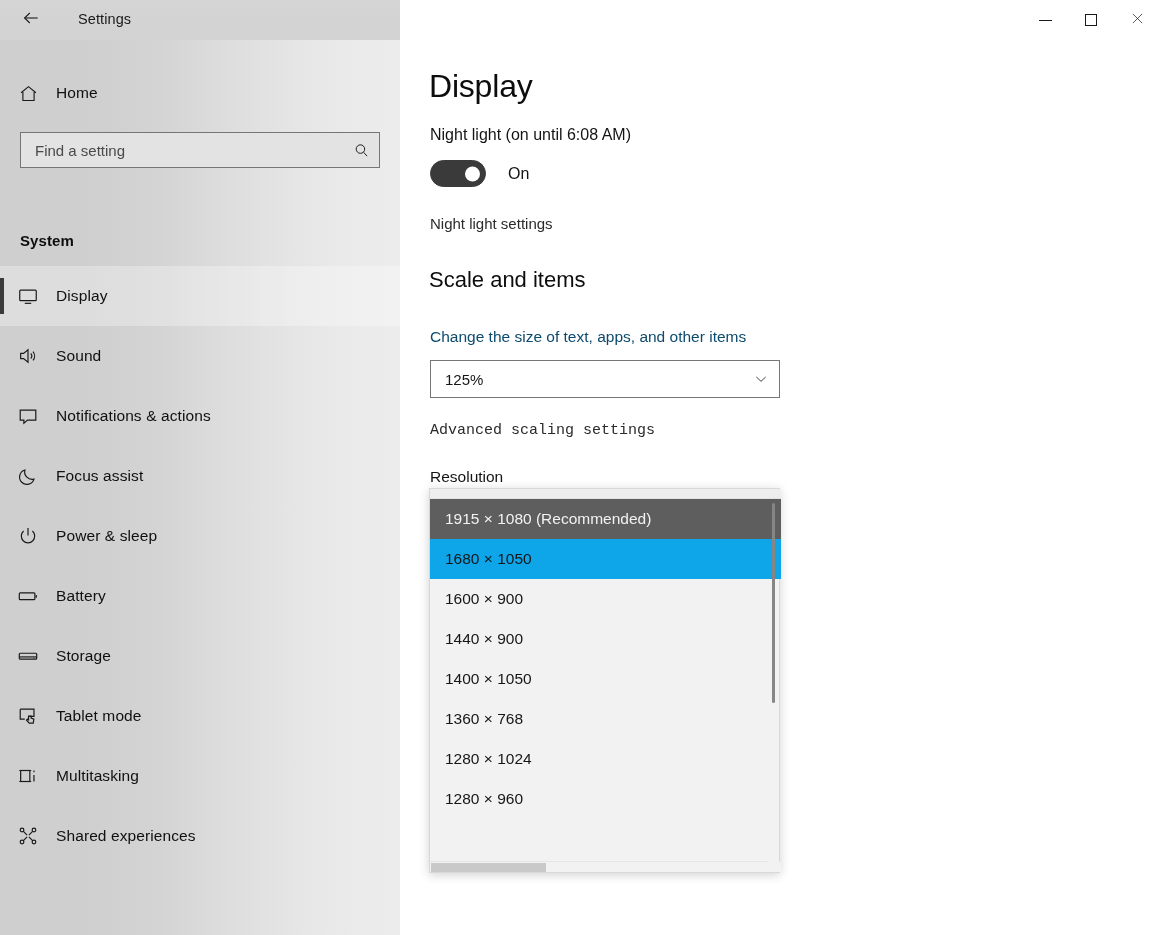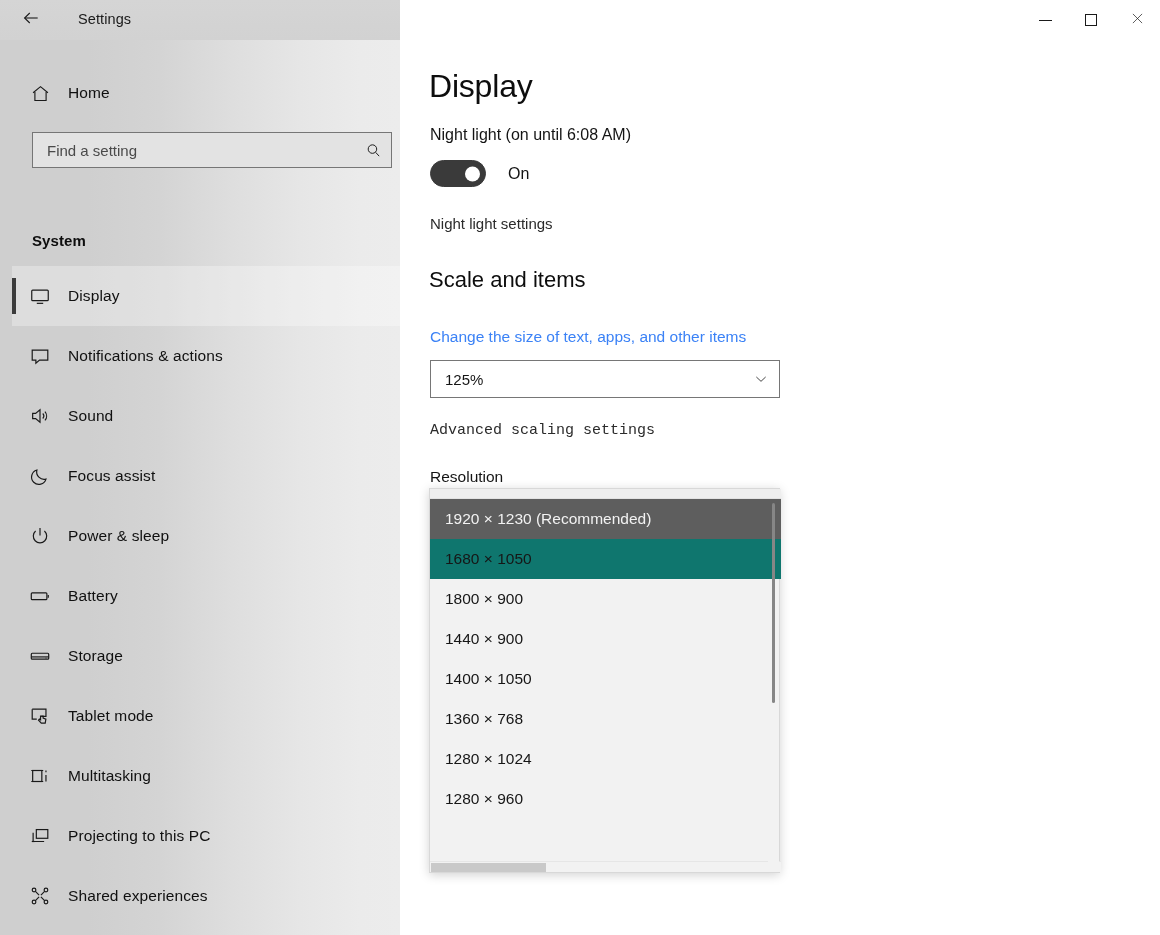--- a/index.html
+++ b/index.html
@@ -45,21 +45,21 @@
 
   
   .sidebar {
     position:absolute; left:0; top:0; width:400px; height:935px;
     background:
       linear-gradient(to right,
         #cfcfcf 0%, #cfcfcf 22%, #d4d4d4 40%,
         #dedede 58%, #e6e6e6 75%, #ebebeb 90%, #ececec 100%);
     z-index:10;
   }
-  .sidebar-inner { position:absolute; left:12px; top:40px; width:379px; bottom:0; }
+  .sidebar-inner { position:absolute; left:0; top:40px; width:379px; bottom:0; }
 
   .nav-home {
     position:absolute; left:0; top:30px; width:400px; height:46px;
     display:flex; align-items:center; cursor:pointer;
   }
   .nav-ico {
     width:56px; min-width:56px; display:flex; align-items:center; justify-content:center;
     color:#1a1a1a;
   }
   .nav-label { font-size:15.5px; color:#101010; letter-spacing:.1px; }
@@ -128,21 +128,21 @@
     font-size:15px; color:#2b2b2b; cursor:pointer; text-decoration:none;
   }
   .nl-settings { position:absolute; left:30px; top:175px; }
 
   .section-title {
     position:absolute; left:29px; top:227px;
     font-size:22px; font-weight:400; color:#0d0d0d;
   }
   .field-label {
     position:absolute; left:30px; top:288px;
-    font-size:15.5px; color:#3b82f6;
+    font-size:15.5px; color:#0c4a6e;
   }
   .combo {
     position:absolute; left:30px; top:320px; width:350px; height:38px;
     background:#ffffff; border:1px solid #767676;
     display:flex; align-items:center; cursor:pointer;
   }
   .combo-value { flex:1; padding-left:14px; font-size:15px; color:#161616; }
   .combo-caret {
     width:36px; display:flex; align-items:center; justify-content:center; color:#2b2b2b;
   }
@@ -170,21 +170,21 @@
     position:absolute; left:0; top:0; width:351px; height:10px;
     background:#eeeeee; border-bottom:1px solid #e2e2e2;
   }
   .dd-list { position:absolute; left:0; top:10px; width:351px; height:355px; }
   .dd-item {
     height:40px; display:flex; align-items:center;
     padding-left:15px; font-size:15.5px; color:#161616;
     cursor:pointer; white-space:nowrap;
   }
   .dd-item.selected { background:#5e5e5e; color:#f2f2f2; }
-  .dd-item.hovered { background:#0f766e; }
+  .dd-item.hovered { background:#0ea5e9; }
   .dd-vscroll {
     position:absolute; right:4px; top:14px; width:3px; height:200px;
     background:#868686; border-radius:2px; cursor:pointer;
   }
   .dd-hscroll-track {
     position:absolute; left:0; bottom:0; width:351px; height:11px;
     background:#f2f2f2; border-top:1px solid #e6e6e6; cursor:pointer;
   }
   .dd-hscroll-thumb {
     position:absolute; left:1px; top:1px; width:115px; height:9px;
@@ -234,40 +234,40 @@
               <rect x="3" y="5.5" width="18" height="11.5" rx="1"></rect>
               <path d="M8.5 20h7"></path>
             </svg>
           </span>
           <span class="nav-label">Display</span>
         </div>
 
         <div class="nav-item">
           <span class="nav-ico">
             <svg width="22" height="22" viewBox="0 0 24 24" fill="none" stroke="currentColor" stroke-width="1.3">
-              <path d="M3.5 5.5h17v11h-9l-4 3.4v-3.4h-4z"></path>
-            </svg>
-          </span>
-          <span class="nav-label">Notifications &amp; actions</span>
-        </div>
-
-        <div class="nav-item">
-          <span class="nav-ico">
-            <svg width="22" height="22" viewBox="0 0 24 24" fill="none" stroke="currentColor" stroke-width="1.3">
               <path d="M4 9.2h3.2L12 5.2v13.6L7.2 14.8H4z"></path>
               <path d="M15 9.3a4 4 0 0 1 0 5.4"></path>
               <path d="M17.4 7.2a7.3 7.3 0 0 1 0 9.6"></path>
             </svg>
           </span>
           <span class="nav-label">Sound</span>
         </div>
 
         <div class="nav-item">
           <span class="nav-ico">
             <svg width="22" height="22" viewBox="0 0 24 24" fill="none" stroke="currentColor" stroke-width="1.3">
+              <path d="M3.5 5.5h17v11h-9l-4 3.4v-3.4h-4z"></path>
+            </svg>
+          </span>
+          <span class="nav-label">Notifications &amp; actions</span>
+        </div>
+
+        <div class="nav-item">
+          <span class="nav-ico">
+            <svg width="22" height="22" viewBox="0 0 24 24" fill="none" stroke="currentColor" stroke-width="1.3">
               <path d="M18.5 15.4A8.2 8.2 0 0 1 8.6 5.5a8 8 0 1 0 9.9 9.9z"></path>
             </svg>
           </span>
           <span class="nav-label">Focus assist</span>
         </div>
 
         <div class="nav-item">
           <span class="nav-ico">
             <svg width="22" height="22" viewBox="0 0 24 24" fill="none" stroke="currentColor" stroke-width="1.3">
               <path d="M7.2 6.6a7.3 7.3 0 1 0 9.6 0"></path>
@@ -313,30 +313,20 @@
           <span class="nav-ico">
             <svg width="22" height="22" viewBox="0 0 24 24" fill="none" stroke="currentColor" stroke-width="1.3">
               <rect x="4" y="6" width="10" height="12"></rect>
               <path d="M2.5 6h13M2.5 18h13"></path>
               <path d="M18.5 6v2M18.5 11v7"></path>
             </svg>
           </span>
           <span class="nav-label">Multitasking</span>
         </div>
 
-        <div class="nav-item">
-          <span class="nav-ico">
-            <svg width="22" height="22" viewBox="0 0 24 24" fill="none" stroke="currentColor" stroke-width="1.3">
-              <rect x="8" y="5" width="12.5" height="9.5"></rect>
-              <path d="M4.5 8.5v9.5h12"></path>
-              <path d="M3 18h3"></path>
-            </svg>
-          </span>
-          <span class="nav-label">Projecting to this PC</span>
-        </div>
 
         <div class="nav-item">
           <span class="nav-ico">
             <svg width="22" height="22" viewBox="0 0 24 24" fill="none" stroke="currentColor" stroke-width="1.3">
               <circle cx="5.5" cy="5.5" r="2"></circle>
                 <circle cx="18.5" cy="5.5" r="2"></circle>
               <circle cx="5.5" cy="18.5" r="2"></circle>
                 <circle cx="18.5" cy="18.5" r="2"></circle>
               <path d="M7 7l4 4M17 7l-4 4M7 17l4-4M17 17l-4-4"></path>
             </svg>
@@ -386,23 +376,23 @@
     <div class="res-label">Resolution</div>
 
     <div class="occluded-text">utomatically. Select</div>
 
   </div>
 
   <div class="dropdown">
     <div class="dd-topbar"></div>
 
     <div class="dd-list">
-      <div class="dd-item selected">1920 × 1230 (Recommended)</div>
+      <div class="dd-item selected">1915 × 1080 (Recommended)</div>
       <div class="dd-item hovered">1680 × 1050</div>
-      <div class="dd-item">1800 × 900</div>
+      <div class="dd-item">1600 × 900</div>
       <div class="dd-item">1440 × 900</div>
       <div class="dd-item">1400 × 1050</div>
       <div class="dd-item">1360 × 768</div>
       <div class="dd-item">1280 × 1024</div>
       <div class="dd-item">1280 × 960</div>
     </div>
 
     <div class="dd-vscroll"></div>
 
     <div class="dd-hscroll-track">

